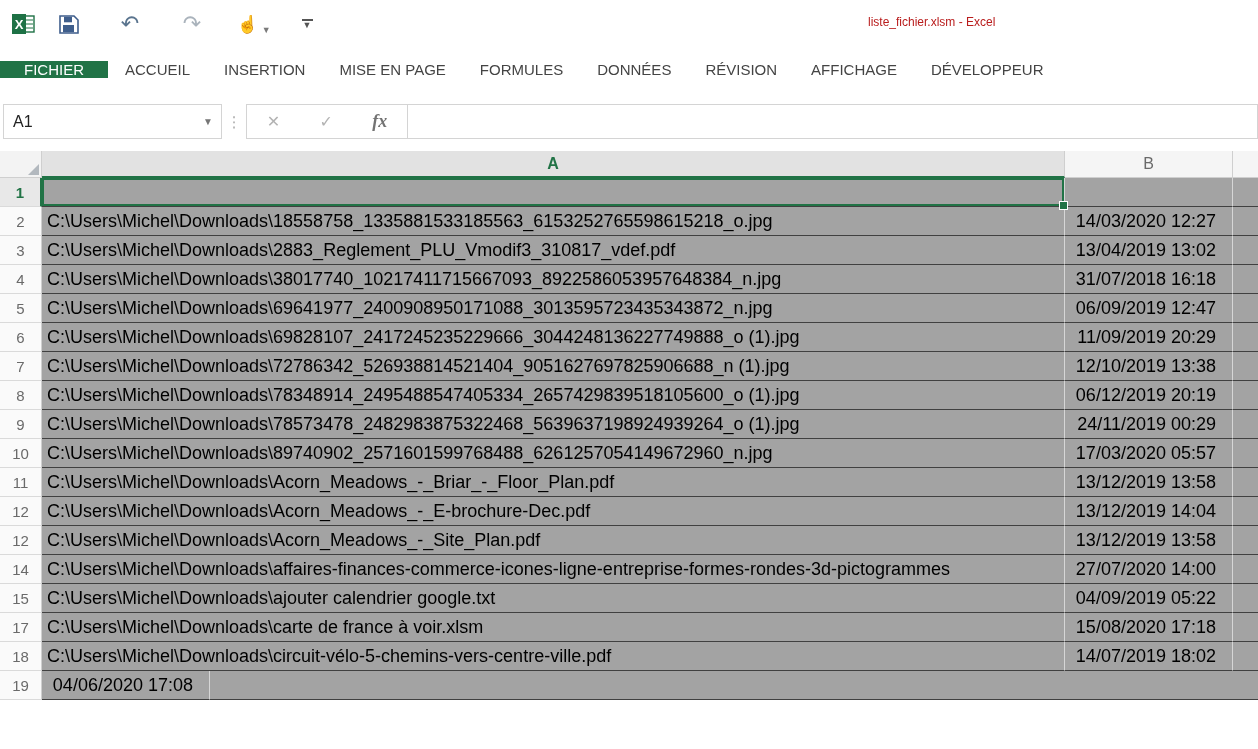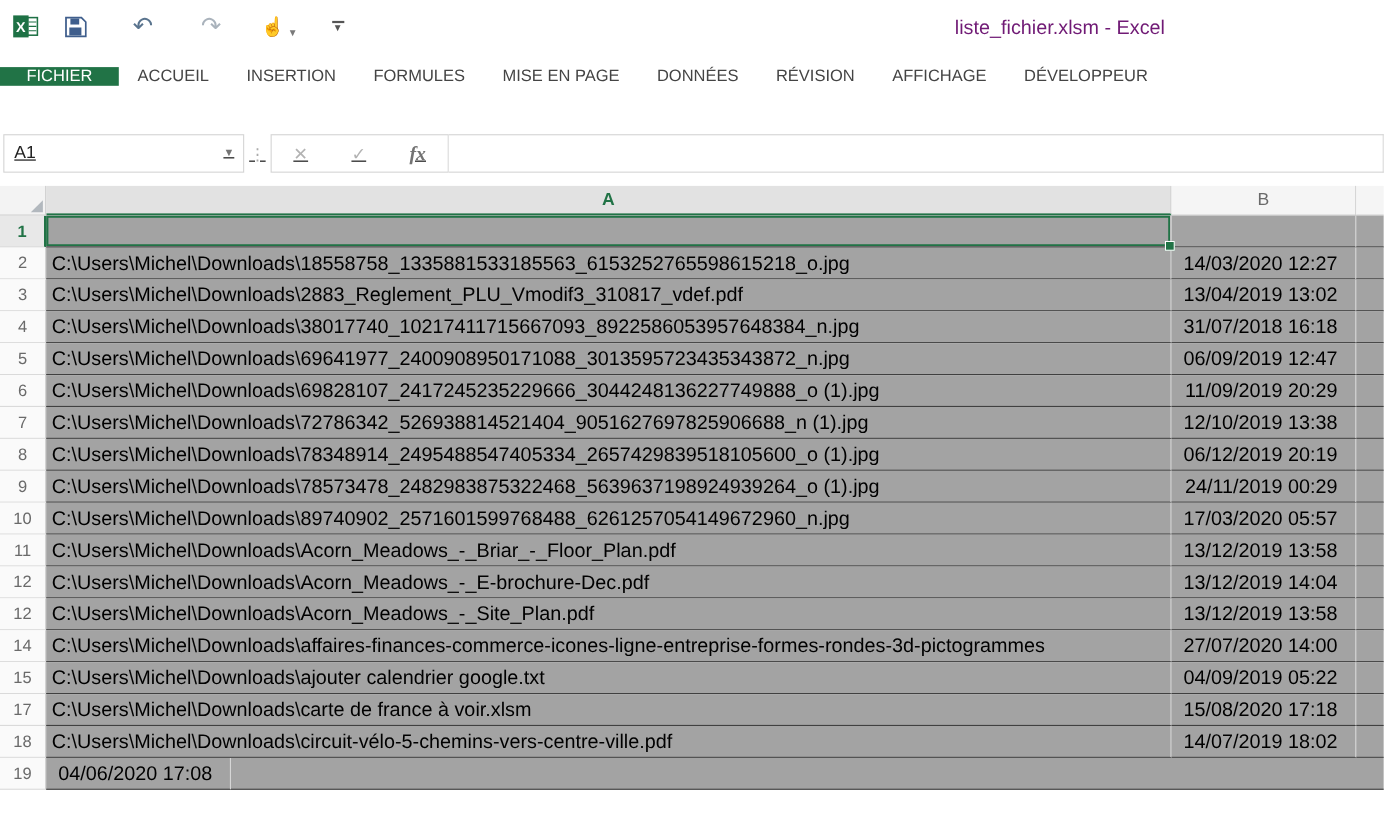--- a/index.html
+++ b/index.html
@@ -12,30 +12,30 @@
   .qat-btn { width:44px; height:32px; display:flex; align-items:center; justify-content:center;
              margin-right:18px; cursor:default; color:#6d7c8a; font-size:20px; }
   .qat-btn.small { width:26px; margin-right:10px; }
   .undo-glyph { font-size:22px; color:#5a748e; }
   .redo-glyph { font-size:22px; color:#aab3bc; }
   .touch-wrap { display:flex; align-items:flex-end; font-size:17px; color:#5f6b76; }
   .touch-wrap .mini-arrow { font-size:9px; color:#7a7a7a; margin-left:3px; }
   .qat-custom { display:flex; flex-direction:column; align-items:center; }
   .qat-custom .bar { width:11px; height:2px; background:#555; margin-bottom:1px; }
   .qat-custom .chev { font-size:9px; color:#555; line-height:7px; }
-  .window-title { position:absolute; left:868px; top:15px; font-size:18px; color:#701a75; }
+  .window-title { position:absolute; left:868px; top:15px; font-size:12px; color:#b91c1c; }
 
   
   .tabs { height:43px; margin-top:13px; display:flex; align-items:flex-start; }
   .tab { display:flex; align-items:center; padding:0 17px; font-size:15px; color:#444;
          cursor:default; white-space:nowrap; }
   .tab.active { background:#217346; color:#fff; padding:0 24px; }
 
   
-  .formulabar { margin-top:18px; height:35px; display:flex; align-items:stretch; padding-left:3px;text-decoration:underline; }
+  .formulabar { height:35px; display:flex; align-items:stretch; padding-left:3px; }
   .namebox { width:219px; border:1px solid #d4d4d4; display:flex; align-items:center;
              padding-left:9px; font-size:16px; color:#222; background:#fff; }
   .namebox .nb-value { flex:1; }
   .nb-arrow { font-size:10px; color:#767676; padding:0 8px; }
   .grip { width:24px; display:flex; align-items:center; justify-content:center;
           color:#ababab; font-size:15px; }
   .fb-buttons { width:162px; border:1px solid #d4d4d4; display:flex; align-items:center;
                 justify-content:space-around; background:#fff; }
   .fb-btn { font-size:16px; color:#b3b3b3; }
   .fb-btn.fx { font-family:"Liberation Serif", serif; font-style:italic; font-weight:bold;
@@ -115,22 +115,22 @@
       </span>
     </div>
   </div>
   <div class="window-title">liste_fichier.xlsm - Excel</div>
 </div>
 
 <div class="tabs">
     <div class="tab active">FICHIER</div>
     <div class="tab">ACCUEIL</div>
     <div class="tab">INSERTION</div>
+    <div class="tab">MISE EN PAGE</div>
     <div class="tab">FORMULES</div>
-    <div class="tab">MISE EN PAGE</div>
     <div class="tab">DONNÉES</div>
     <div class="tab">RÉVISION</div>
     <div class="tab">AFFICHAGE</div>
     <div class="tab">DÉVELOPPEUR</div>
   </div>
 
 <div class="formulabar">
   <div class="namebox">
     <span class="nb-value">A1</span>
     <span class="nb-arrow">▼</span>

